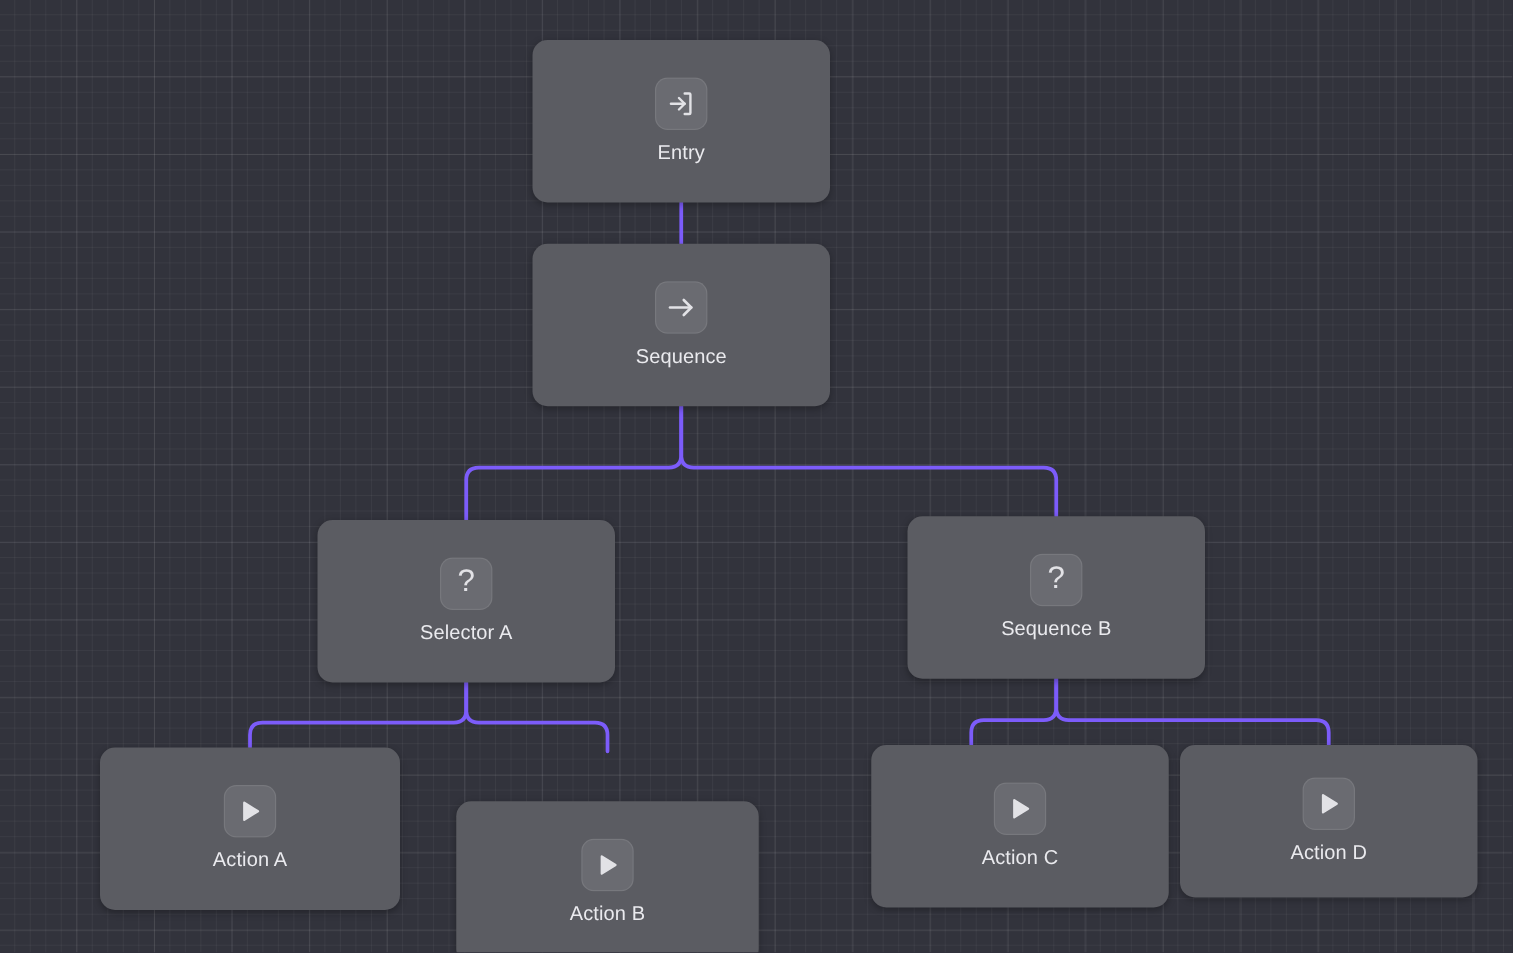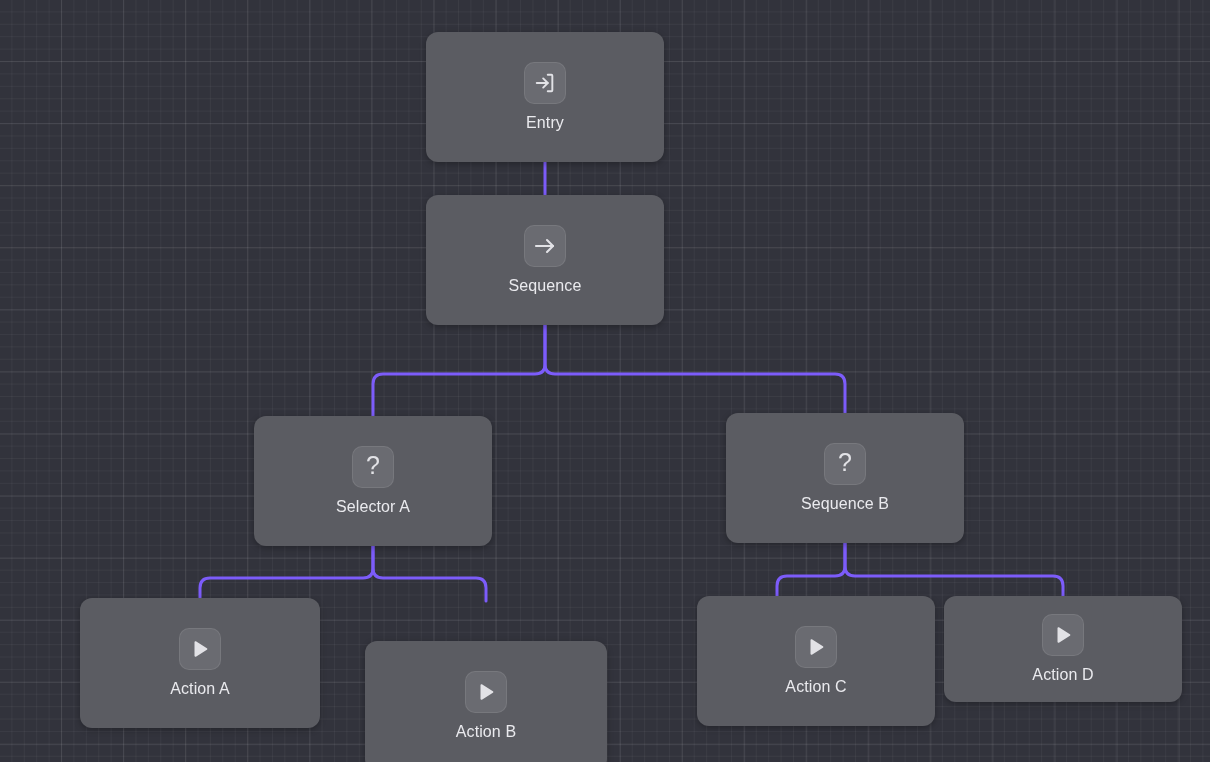--- a/index.html
+++ b/index.html
@@ -147,21 +147,21 @@
 
   <div class="node" style="left:697px; top:596px; width:238px; height:130px;">
     <div class="node-icon">
       <svg width="22" height="22" viewBox="0 0 24 24" fill="#e2e2e6" stroke="#e2e2e6" stroke-width="2" stroke-linejoin="round">
         <path d="M7 4.5 L19 12 L7 19.5 Z"></path>
       </svg>
     </div>
     <div class="node-label">Action C</div>
   </div>
 
-  <div class="node" style="left:944px; top:596px; width:238px; height:106px;">
+  <div class="node" style="left:944px; top:596px; width:238px; height:122px;">
     <div class="node-icon">
       <svg width="22" height="22" viewBox="0 0 24 24" fill="#e2e2e6" stroke="#e2e2e6" stroke-width="2" stroke-linejoin="round">
         <path d="M7 4.5 L19 12 L7 19.5 Z"></path>
       </svg>
     </div>
     <div class="node-label">Action D</div>
   </div>
 
 </div>
 

